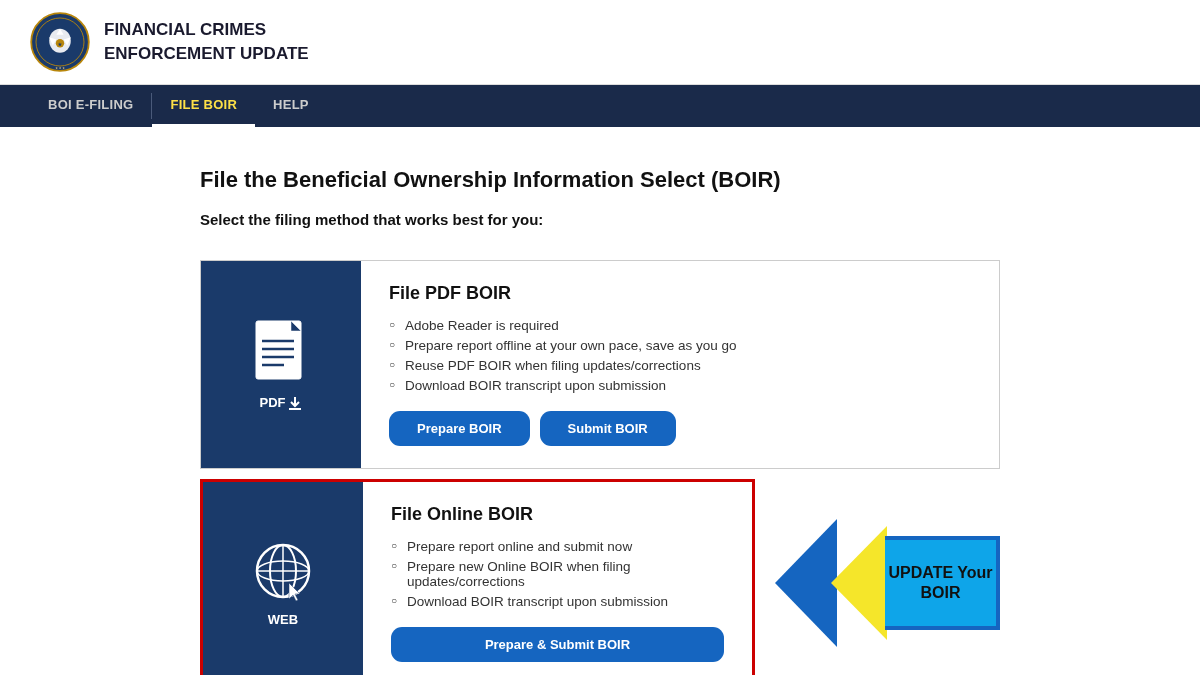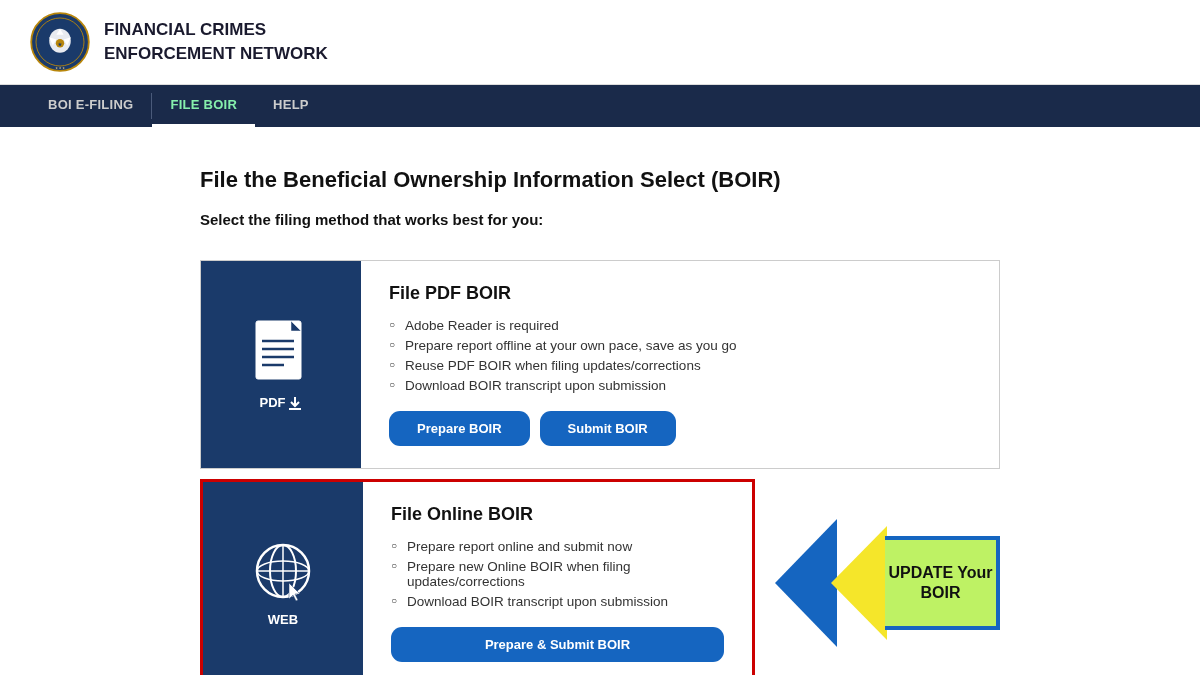--- a/index.html
+++ b/index.html
@@ -41,21 +41,21 @@
       padding: 0 18px;
       display: flex;
       align-items: center;
       cursor: pointer;
       text-transform: uppercase;
       letter-spacing: 0.02em;
       border-bottom: 3px solid transparent;
       text-decoration: none;
     }
     .nav-item.active {
-      color: #86efac;
+      color: #fde047;
       border-bottom: 3px solid #fff;
     }
     .nav-divider {
       width: 1px;
       background: #4a5a7a;
       margin: 8px 0;
     }
 
     
     .main {
@@ -219,21 +219,21 @@
     <polygon points="32,42 44,46 38,56" fill="#fff"></polygon>
     <polygon points="68,42 56,46 62,56" fill="#fff"></polygon>
     <circle cx="50" cy="52" r="7" fill="#b8860b"></circle>
     <text x="50" y="56" text-anchor="middle" fill="#1a3a6a" font-size="8" font-weight="bold">★</text>
 
     <text x="50" y="95" text-anchor="middle" fill="#f0d080" font-size="5" font-family="Arial">★ ★ ★</text>
   </svg>
   <div>
     <div class="header-title">
       <span>FINANCIAL CRIMES</span><br>
-      <span>ENFORCEMENT NETWORK</span>
+      <span>ENFORCEMENT UPDATE</span>
     </div>
   </div>
 </div>
 
 <nav class="nav">
   <a class="nav-item">BOI E-FILING</a>
   <div class="nav-divider"></div>
   <a class="nav-item active">FILE BOIR</a>
   <a class="nav-item">HELP</a>
 </nav>
@@ -329,21 +329,21 @@
         <div style="
           width: 0; height: 0;
           border-top: 57px solid transparent;
           border-bottom: 57px solid transparent;
           border-right: 56px solid #f5e62a;
           position: relative; z-index: 2; margin-right: -2px;
           flex-shrink: 0;
         "></div>
 
         <div style="
-          background: #bef264;
+          background: #0ea5e9;
           border: 4px solid #1565c0;
           border-left: none;
           width: 115px;
           height: 94px;
           display: flex;
           align-items: center;
           justify-content: center;
           position: relative; z-index: 2;
           flex-shrink: 0;
         ">

